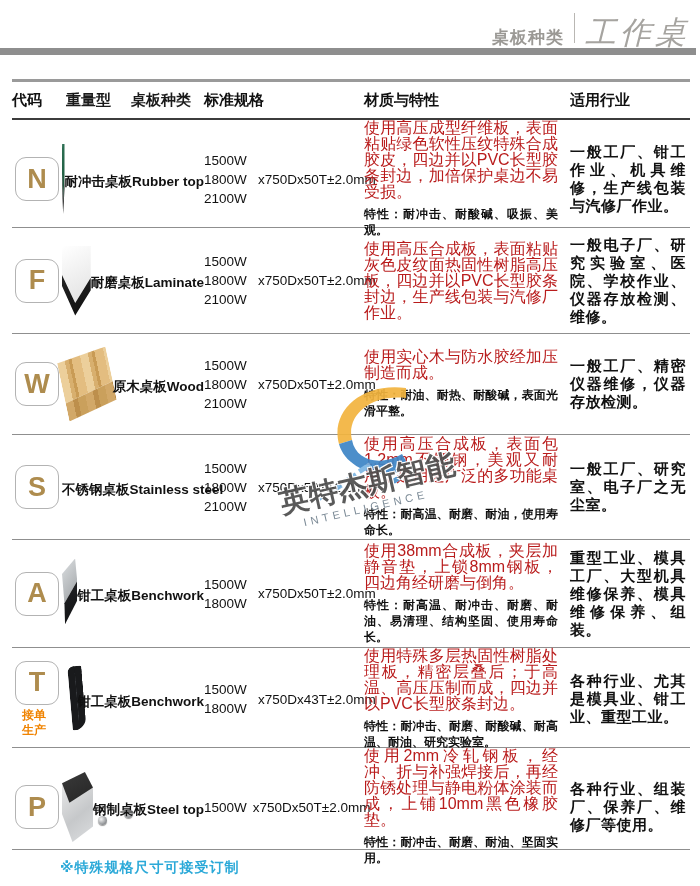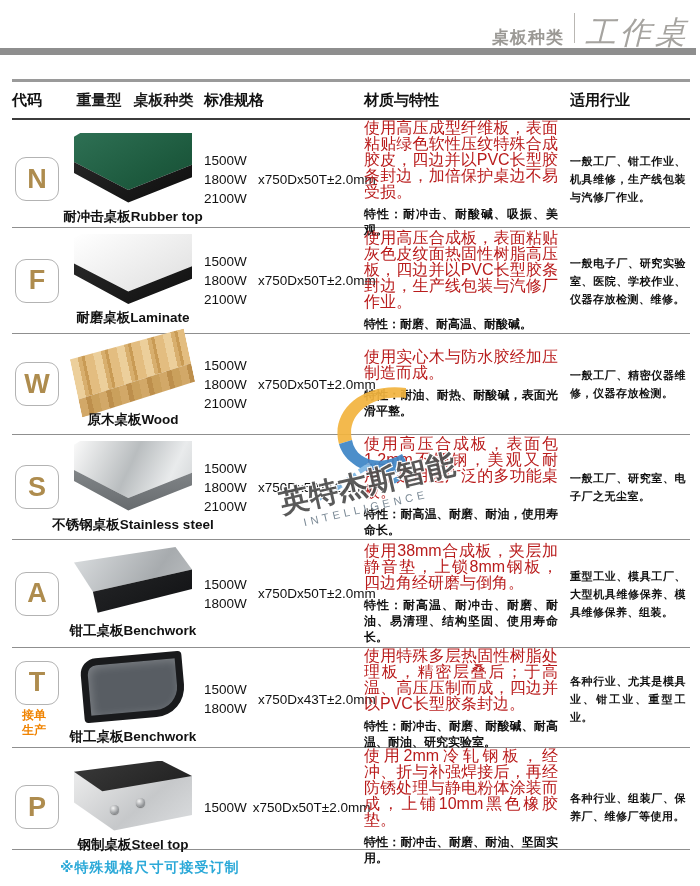--- a/index.html
+++ b/index.html
@@ -12,33 +12,33 @@
   .ph-div{display:inline-block;width:1px;height:30px;background:#b9b7b3;
        margin:0 10px;align-self:center;}
   .ph-title{font-size:31px;color:#a6a4a0;letter-spacing:4px;font-style:italic;}
   .header-rule{height:7px;background:#8e8e8e;margin:4px 4px 0 0;}
   
   .table-wrap{margin:24px 10px 0 12px;}
   .grid-row{display:grid;grid-template-columns:50px 142px 54px 106px 206px 1fr;}
   .thead{border-top:3px solid #9a9a9a;border-bottom:2px solid #3c3c3c;
        height:36px;align-items:center;}
   .th{font-size:15px;font-weight:bold;color:#111;text-align:left;}
-  .th-group{display:flex;gap:12px;font-size:15px;font-weight:bold;padding-left:4px;justify-content:center;}
+  .th-group{display:flex;gap:20px;font-size:15px;font-weight:bold;padding-left:4px;}
   .row{border-bottom:1px solid #8f8f8f;align-items:center;position:relative;}
   .row-n{height:107px}.row-f{height:105px}.row-w{height:100px}.row-s{height:104px}
   .row-a{height:107px}.row-t{height:99px}.row-p{height:101px}
   
   .cell-code{display:flex;flex-direction:column;align-items:center;justify-content:center;gap:3px;}
   .code-badge{width:42px;height:42px;border:1.5px solid #b3b3b3;border-radius:11px;
        display:flex;align-items:center;justify-content:center;background:#fff;}
   .code-badge span{font-size:27px;font-weight:bold;color:#ae8c4e;line-height:1;}
   .order-note{font-size:12px;font-weight:bold;color:#f08300;line-height:1.25;
        white-space:pre-line;text-align:center;align-self:flex-start;margin-left:10px;}
   
-  .cell-product{display:flex;flex-direction:column;align-items:center;justify-content:space-between;}
+  .cell-product{display:flex;flex-direction:row;align-items:center;justify-content:space-between;}
   .tt{position:relative;width:118px;height:70px;}
   .face{position:absolute;inset:0;}
   .product-name{font-size:13.5px;font-weight:bold;color:#111;white-space:nowrap;margin-top:5px;z-index:2;}
   .row-n .tt-top{background:linear-gradient(150deg,#2e7054,#1d5a3e 60%,#174b33);
        clip-path:polygon(6% 0,100% 0,100% 46%,46% 82%,0 42%,0 6%);}
   .row-n .tt-side{background:linear-gradient(150deg,#2c2c2c,#0d0d0d);
        clip-path:polygon(0 42%,46% 82%,100% 46%,100% 64%,46% 100%,0 58%);}
   .row-f .tt-top{background:linear-gradient(150deg,#ffffff,#e6e6e6 70%,#cfcfcf);
        clip-path:polygon(6% 0,100% 0,100% 46%,46% 82%,0 42%,0 6%);}
   .row-f .tt-side{background:linear-gradient(150deg,#2e2e2e,#0f0f0f);
@@ -70,21 +70,21 @@
   
   .cell-sizes{display:flex;flex-direction:column;justify-content:center;gap:4px;
        font-size:13.5px;color:#111;}
   .cell-spec{display:flex;align-items:center;font-size:13.5px;color:#111;}
   .cell-spec-full{grid-column:3/5;display:flex;align-items:center;gap:6px;
        font-size:13.5px;color:#111;}
   
   .cell-material{padding-right:12px;align-self:center;}
   .mat{margin:0;font-size:16px;line-height:16px;color:#b91c1c;text-align:justify;}
   .feat{margin:6px 0 0 0;font-size:12px;line-height:16px;font-weight:bold;color:#111;text-align:justify;}
-  .cell-industry{font-size:11px;font-weight:bold;line-height:18px;color:#111;
+  .cell-industry{font-size:15px;font-weight:bold;line-height:18px;color:#111;
        text-align:justify;align-self:center;padding-right:4px;letter-spacing:.5px;}
   
   .footer-note{margin:9px 0 0 60px;font-size:14px;font-weight:bold;color:#2ba9d8;letter-spacing:1px;}
   
   .watermark{position:absolute;left:268px;top:382px;width:260px;height:160px;
        pointer-events:none;z-index:6;opacity:.92;}
   .wm-logo{position:absolute;left:38px;top:0;}
   .wm-text{position:absolute;left:10px;top:82px;transform:rotate(-13deg);
        font-size:29px;font-weight:bold;letter-spacing:1px;color:#4d4d4d;white-space:nowrap;
        text-shadow:1px 1px 0 #fff,-1px -1px 0 #fff,1px -1px 0 #fff,-1px 1px 0 #fff;}
@@ -159,21 +159,20 @@
     <div class="cell-sizes">
       <span>1500W</span>
       <span>1800W</span>
       <span>2100W</span>
     </div>
     <div class="cell-spec">
         <span>x750Dx50T±2.0mm</span>
       </div>
     <div class="cell-material">
       <p class="mat">使用高压合成板，表面粘贴灰色皮纹面热固性树脂高压板，四边并以PVC长型胶条封边，生产线包装与汽修厂作业。</p>
-      <p class="feat">特性：耐磨、耐高温、耐酸碱。</p>
     </div>
     <div class="cell-industry">一般电子厂、研究实验室、医院、学校作业、仪器存放检测、维修。</div>
   </div>
 
   <div class="grid-row row row-w">
     <div class="cell-code">
       <div class="code-badge">
           <span>W</span>
         </div>
     </div>

